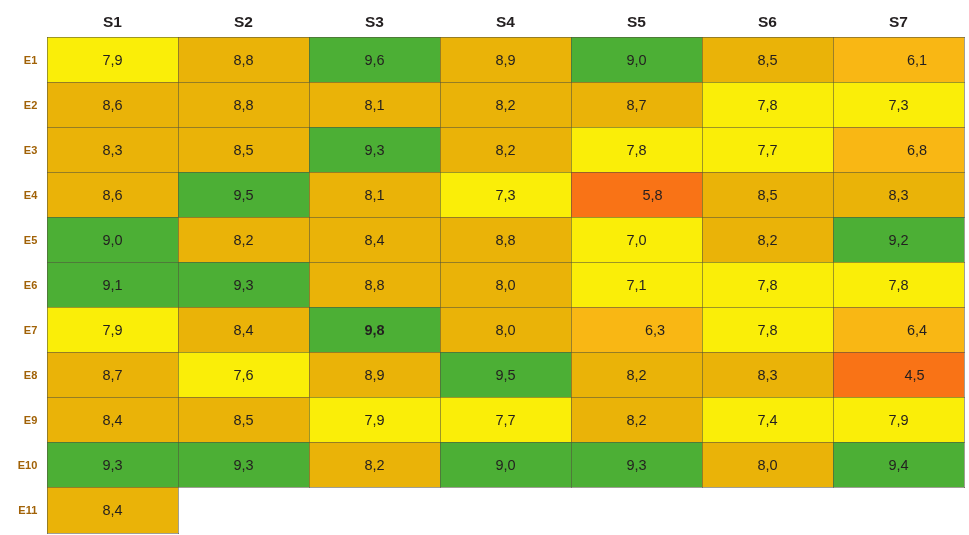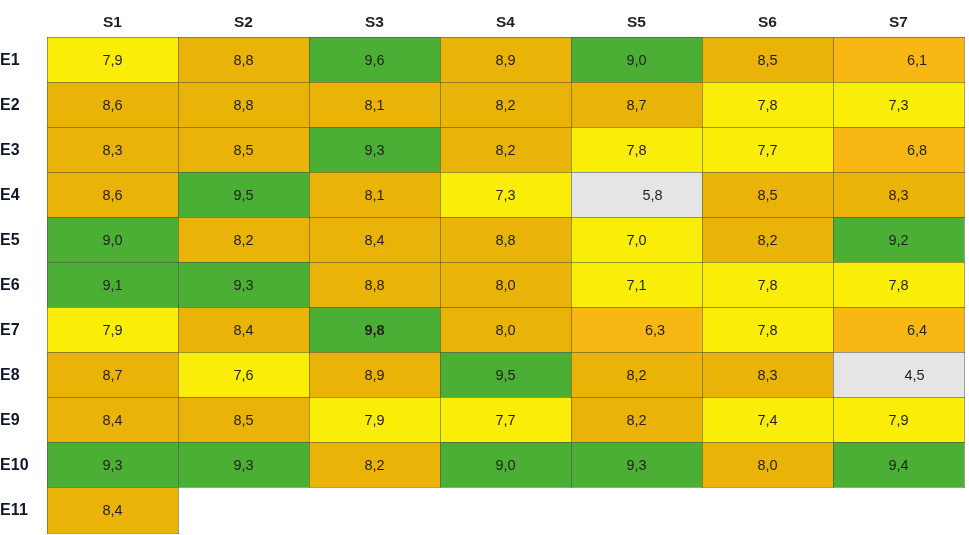--- a/index.html
+++ b/index.html
@@ -62,25 +62,25 @@
   }
 
   
   tr.data-row { height: 45px; }
   tr.data-row.last-row { height: 46px; }
 
   th.row-header {
     background: #ffffff;
     border: 0;
     padding: 0 9px 0 0;
-    text-align: left;
+    text-align: right;
     vertical-align: middle;
-    font-size: 16px;
+    font-size: 11px;
     font-weight: bold;
-    color: #0f172a;
+    color: #a16207;
     letter-spacing: 0.1px;
   }
 
   td.cell {
     text-align: center;
     vertical-align: middle;
     font-size: 14.5px;
     color: #231f20;
     border: 1px solid rgba(80, 80, 60, 0.55);
     padding: 0;
@@ -89,21 +89,21 @@
   td.cell.empty {
     background: #ffffff;
     border: 0;
   }
 
   
   td.c-dark-green  { background: #4CAF35; }
   td.c-light-green { background: #eab308; }
   td.c-yellow      { background: #FAEE08; }
   td.c-orange      { background: #F9B714; padding-left: 37px; }
-  td.c-red         { background: #e5e5e5; padding-left: 32px; }
+  td.c-red         { background: #f97316; padding-left: 32px; }
 </style>
 </head>
 <body>
 
 <div id="heatmap-root">
   <div class="matrix-wrap">
     <table class="matrix">
       <colgroup>
         <col class="col-rowlabel">
         <col class="col-data">

